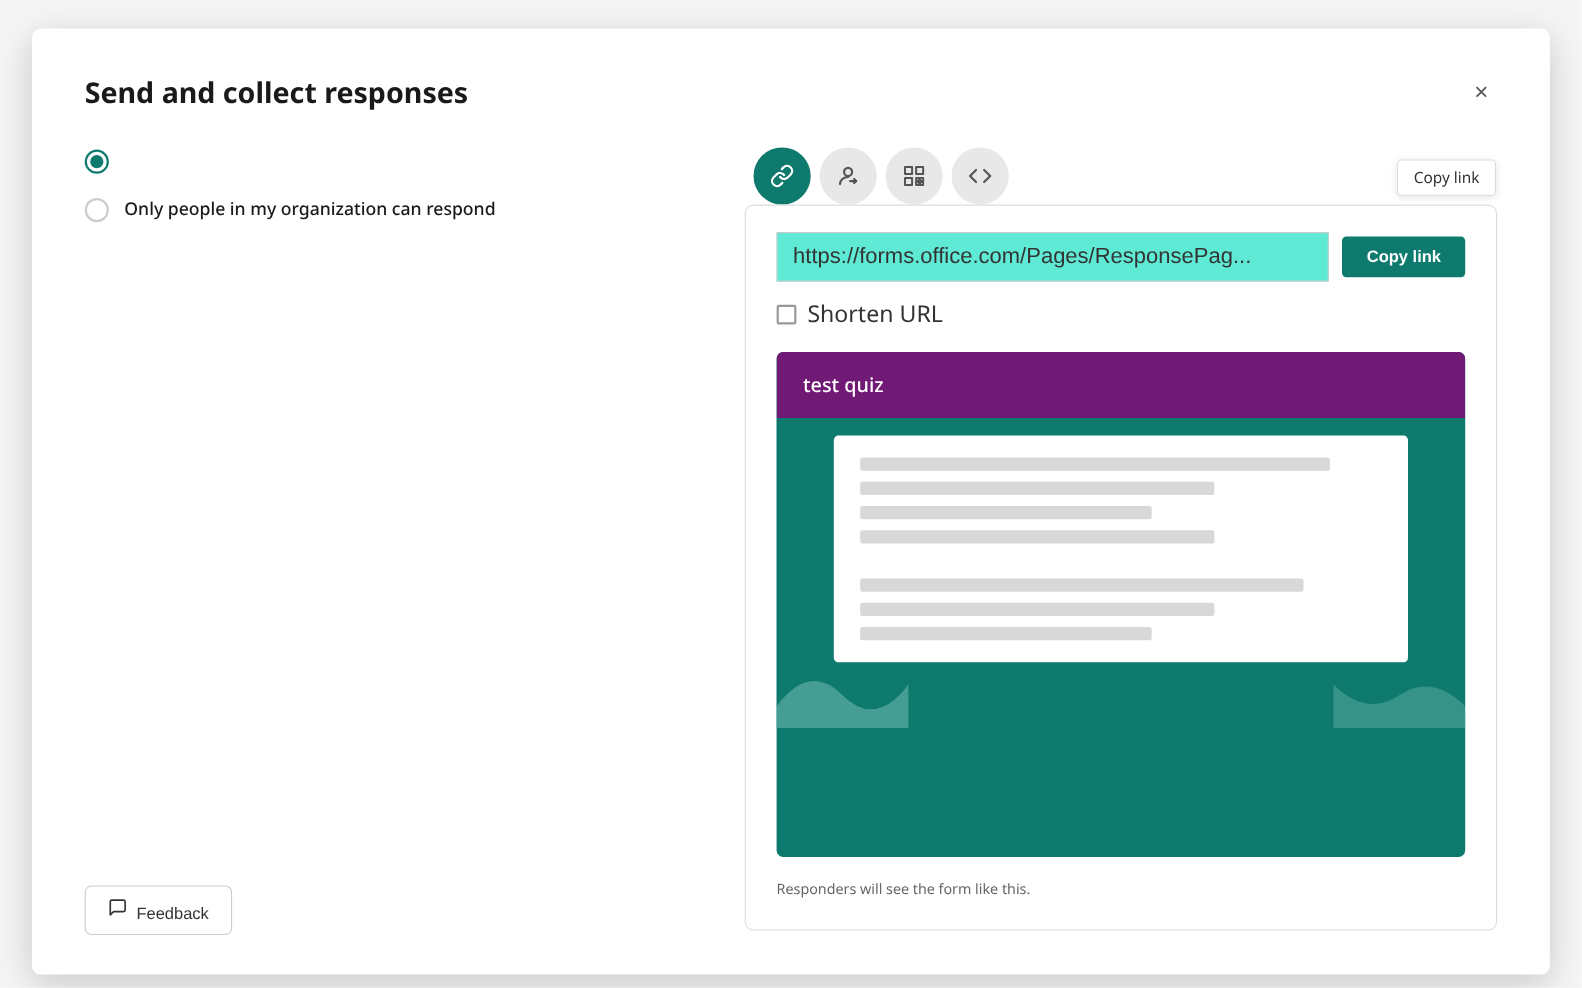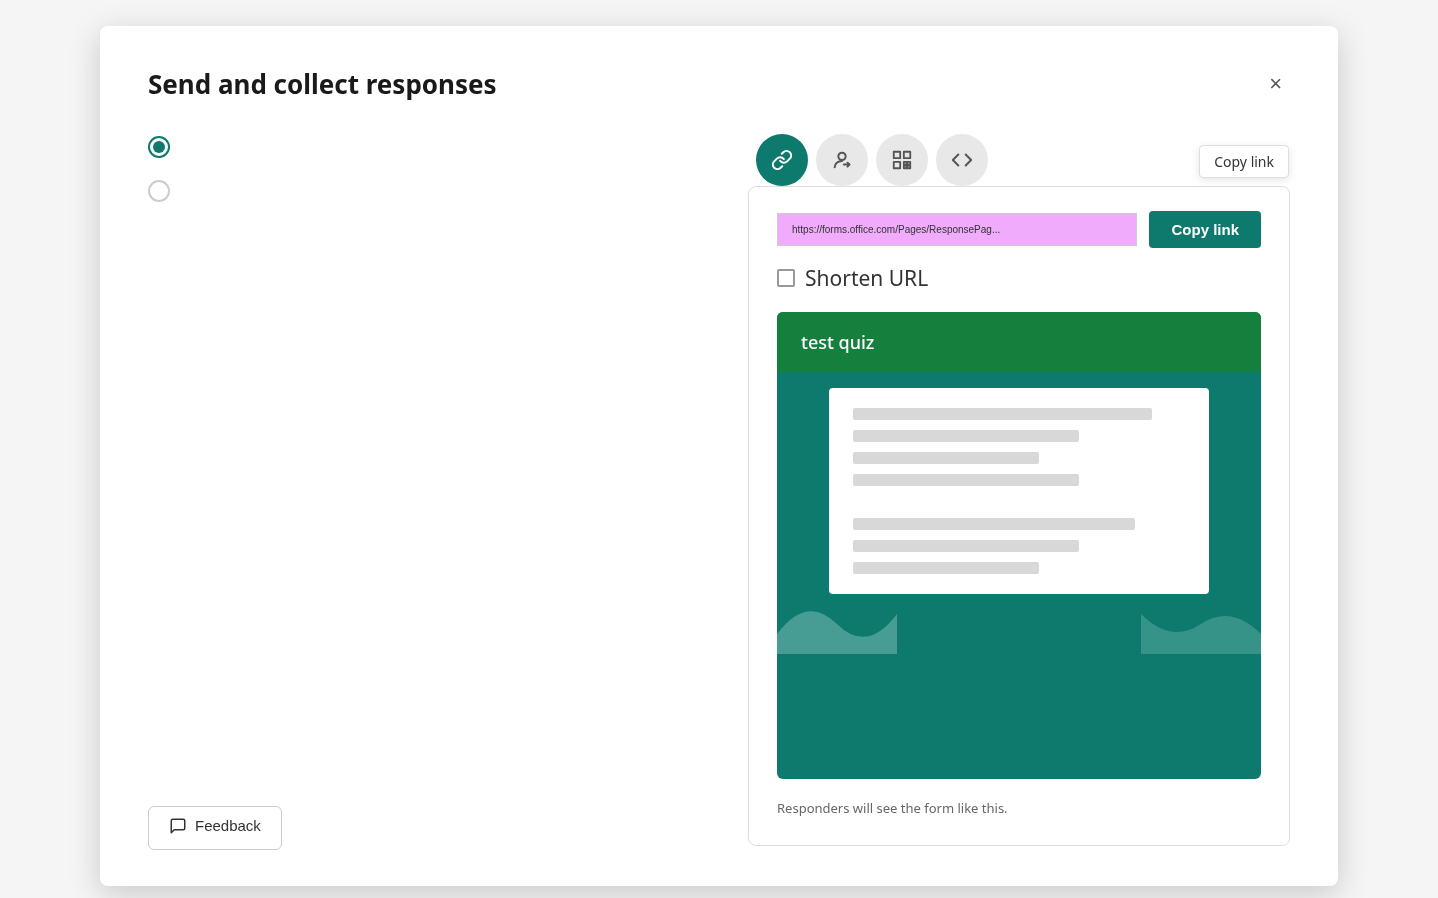--- a/index.html
+++ b/index.html
@@ -8,21 +8,21 @@
       background: #f5f5f5;
       display: flex;
       align-items: center;
       justify-content: center;
       min-height: 100vh;
     }
     .modal {
       background: #ffffff;
       border-radius: 8px;
       box-shadow: 0 8px 32px rgba(0,0,0,0.18);
-      width: 1238px;
+      width: 1380px;
       min-height: 860px;
       position: relative;
       padding: 40px 48px 40px 48px;
       display: flex;
       flex-direction: column;
       margin-top: 13px;
     }
     .modal-header {
       display: flex;
       align-items: center;
@@ -162,23 +162,23 @@
     .url-row {
       display: flex;
       align-items: center;
       gap: 12px;
     }
     .url-input {
       flex: 1;
       border: 1px solid #ccc;
       border-radius: 0;
       padding: 10px 14px;
-      font-size: 10px;
+      font-size: 20px;
       color: #333;
-      background: #f0abfc;
+      background: #5eead4;
       outline: none;
     }
     .copy-link-btn {
       background: #0d7a6d;
       color: #fff;
       border: none;
       border-radius: 4px;
       padding: 10px 22px;
       font-size: 15px;
       font-weight: 600;
@@ -205,21 +205,21 @@
     }
     
     .preview-card {
       border-radius: 6px;
       overflow: hidden;
       background: #0d7a6d;
       margin-top: 4px;
       flex: 1;
     }
     .preview-title-bar {
-      background: #15803d;
+      background: #701a75;
       padding: 18px 24px;
       color: #fff;
       font-size: 18px;
       font-weight: 500;
     }
     .preview-content {
       background: #fff;
       margin: 0 28px 28px 28px;
       border-radius: 4px;
       padding: 20px 24px;
@@ -247,21 +247,21 @@
       bottom: 36px;
       left: 48px;
       background: #fff;
       border: 1.5px solid #ccc;
       border-radius: 6px;
       padding: 10px 20px;
       font-size: 15px;
       color: #333;
       cursor: pointer;
       display: flex;
-      align-items: flex-start;
+      align-items: flex-end;
       gap: 8px;
     }
     .feedback-icon {
       font-size: 16px;
     }
   </style>
 </head>
 <body>
 
 <div class="modal">
@@ -275,20 +275,23 @@
 
     <div class="left-panel">
       <div class="radio-group">
 
         <div class="radio-item">
           <div class="radio-circle selected"></div>
         </div>
 
         <div class="radio-item">
           <div class="radio-circle"></div>
+          <div class="radio-label">
+            <span class="radio-main">Only people in my organization can respond</span>
+          </div>
         </div>
 
 
       </div>
     </div>
 
     <div class="right-panel">
 
       <div class="tab-icons">
         <button class="tab-icon-btn active" title="Link">

